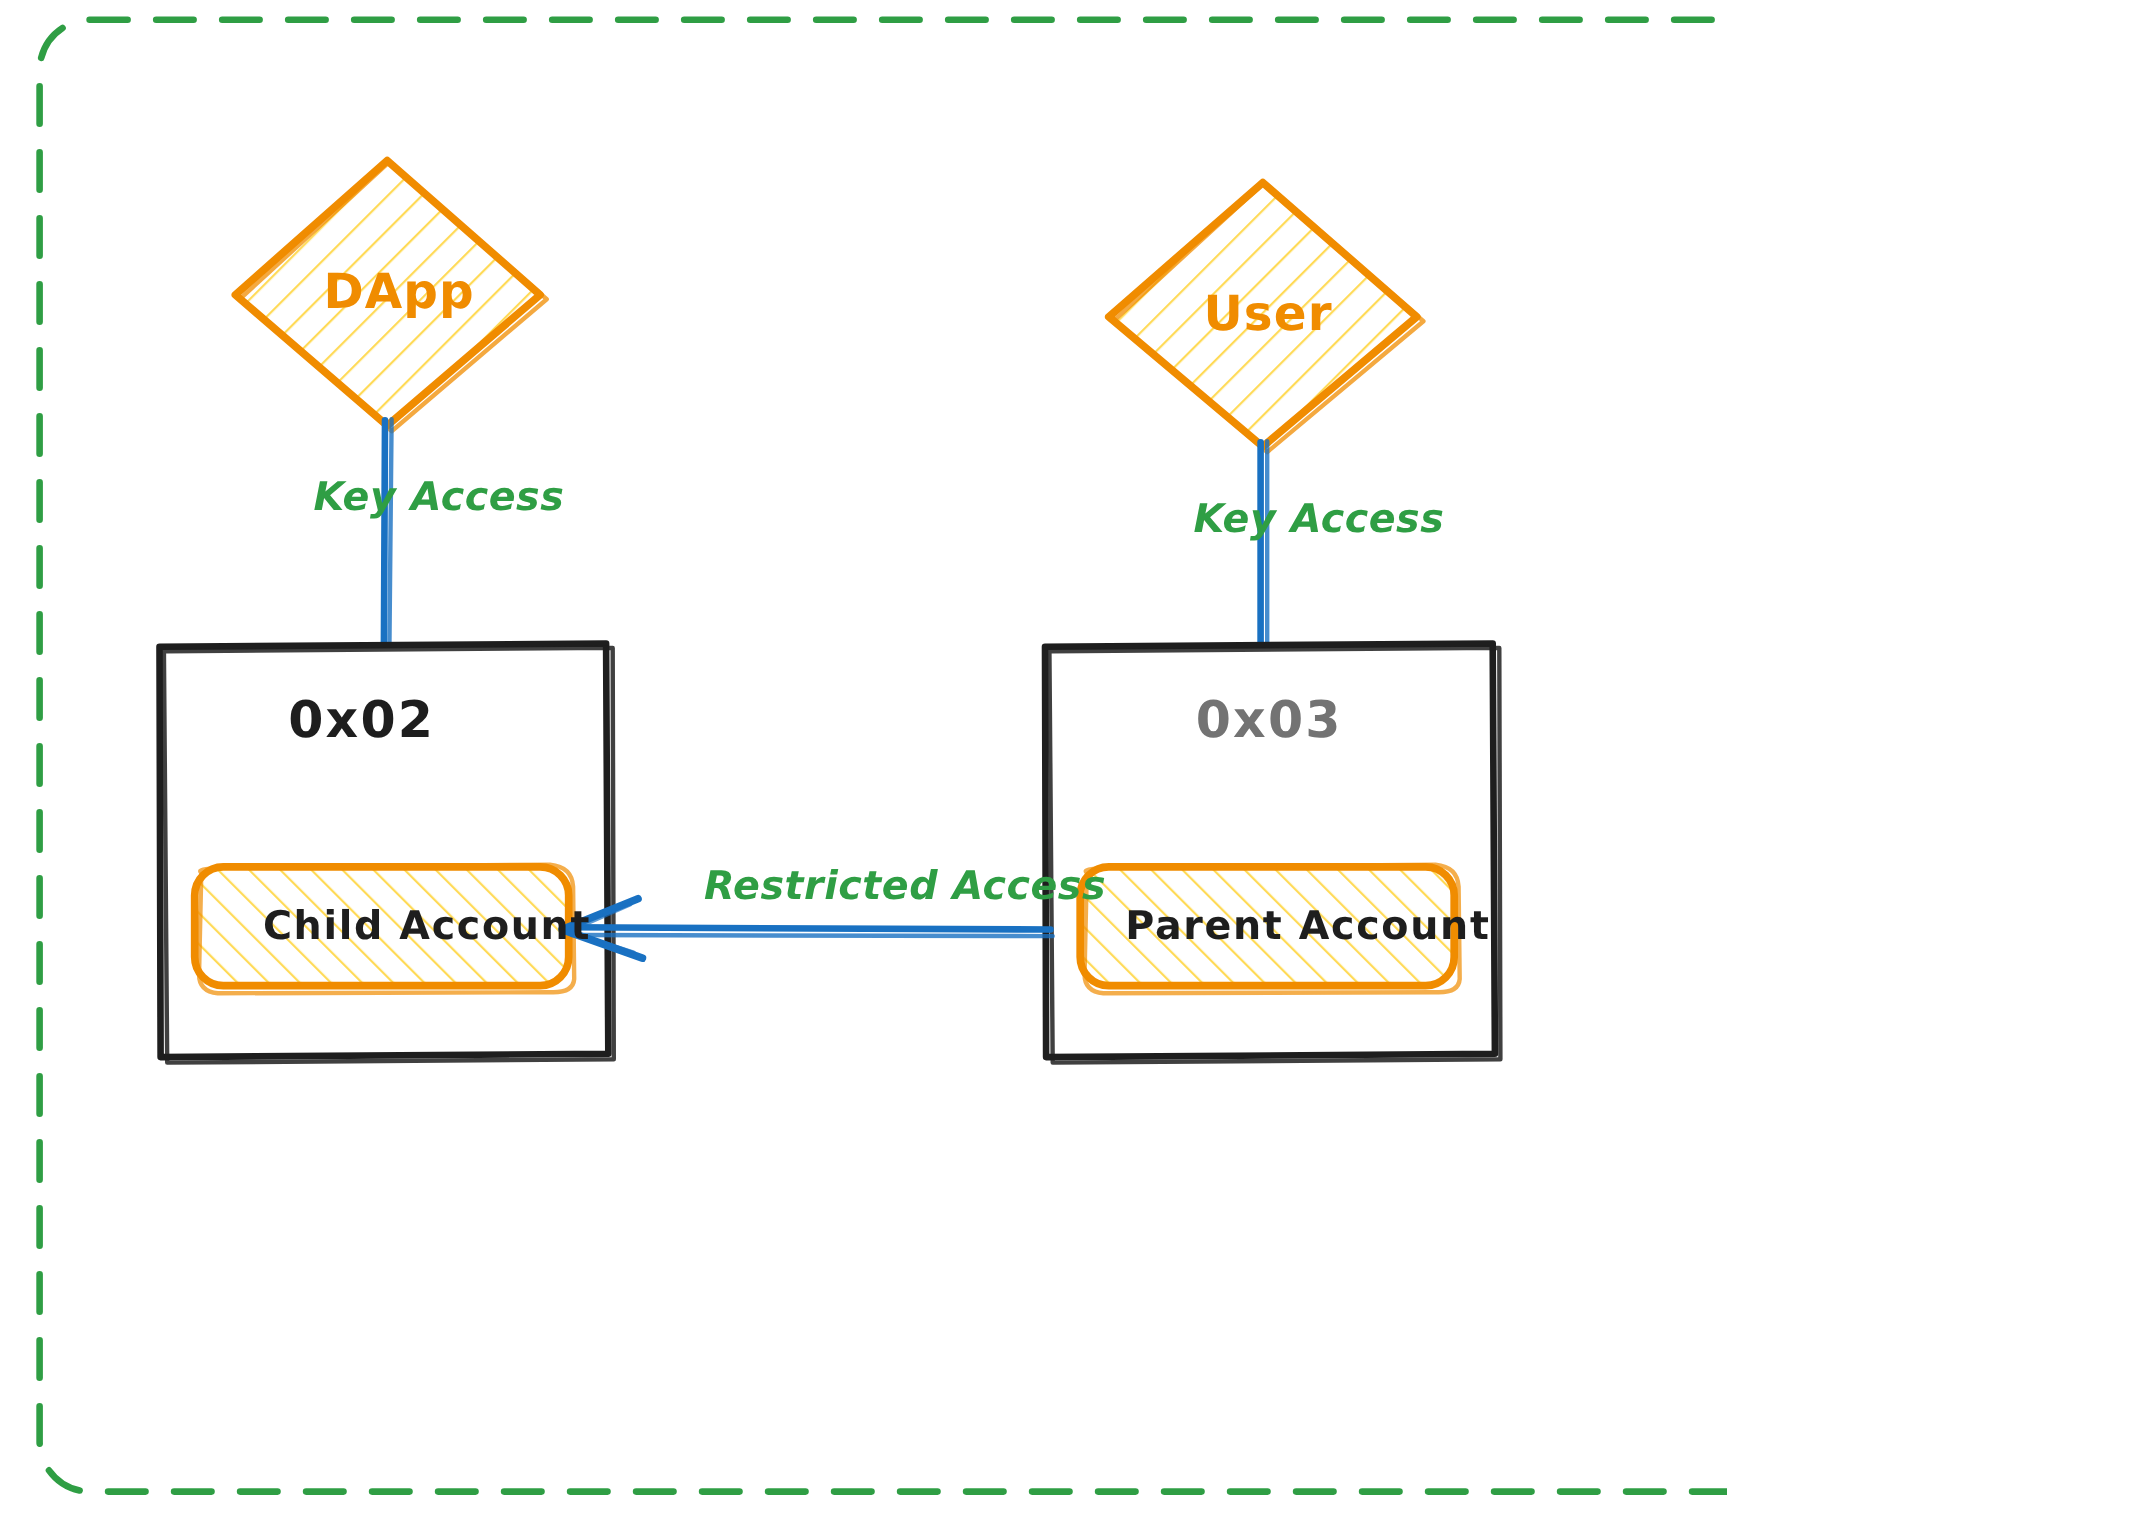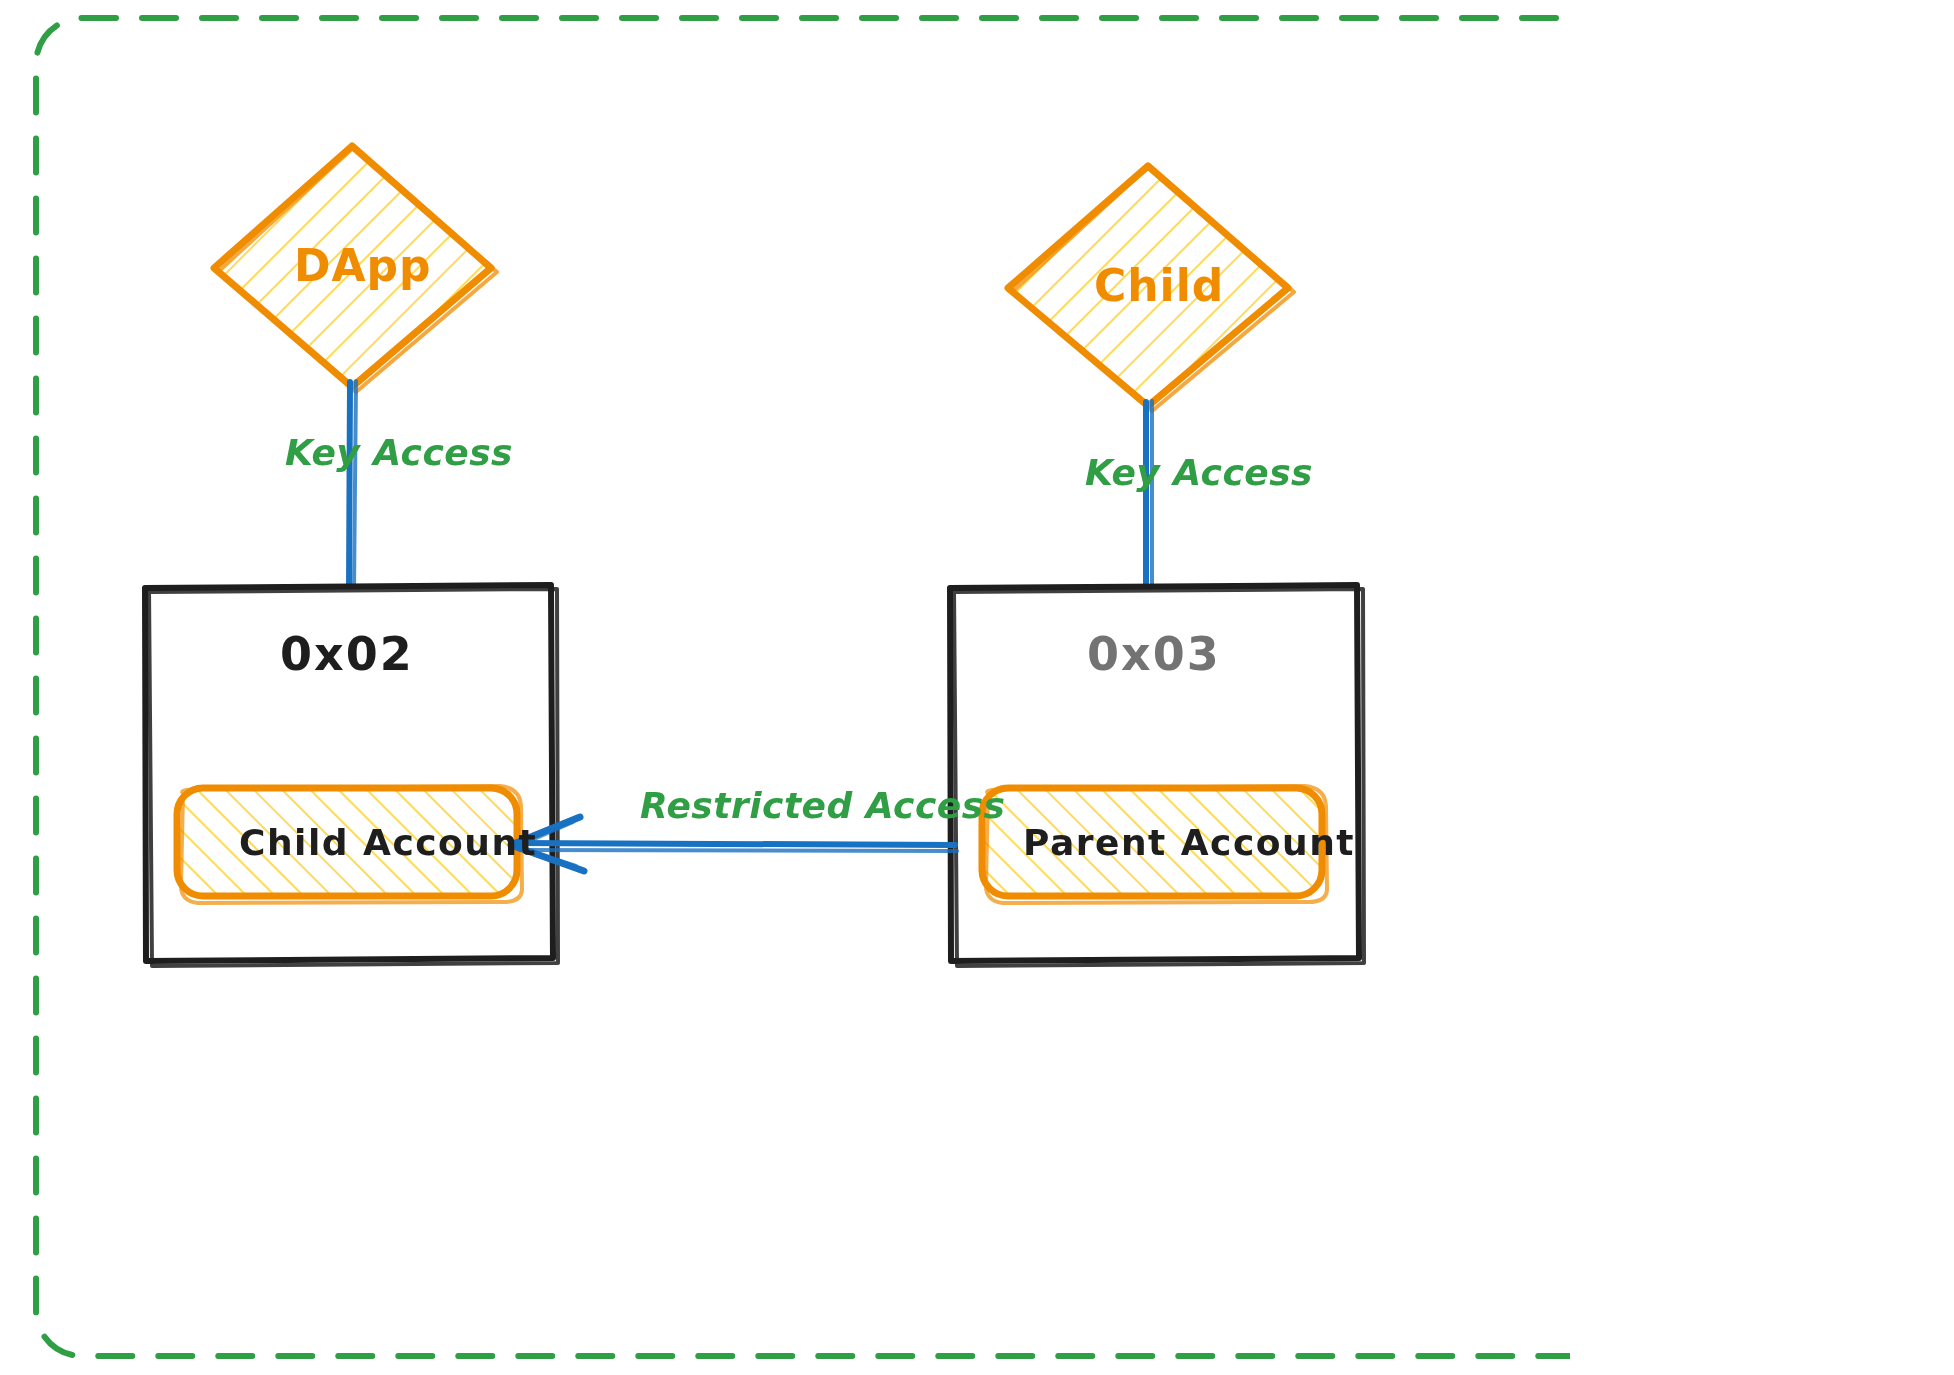--- a/index.html
+++ b/index.html
@@ -125,27 +125,27 @@
       <path d="M957,851 L520,850" fill="none" stroke="#1971c2" stroke-width="4" stroke-linecap="round" opacity="0.8"></path>
 
       <path d="M580,817 L511,845 L584,871" fill="none" stroke="#1971c2" stroke-width="7" stroke-linejoin="round" stroke-linecap="round"></path>
       <path d="M573,822 L516,847 L576,866" fill="none" stroke="#1971c2" stroke-width="4" stroke-linejoin="round" stroke-linecap="round" opacity="0.7"></path>
     </g>
 
   </svg>
 
   <div class="label sketch-text node-title" style="left:294px; top:240px; color:#f08c00;">DApp</div>
 
-  <div class="label sketch-text node-title" style="left:1094px; top:260px; color:#f08c00;">Child</div>
+  <div class="label sketch-text node-title" style="left:1094px; top:260px; color:#f08c00;">User</div>
 
   <div class="label sketch-text edge-label" style="left:285px; top:432px; color:#2f9e44;">Key Access</div>
 
   <div class="label sketch-text edge-label" style="left:1085px; top:452px; color:#2f9e44;">Key Access</div>
 
-  <div class="label sketch-text box-title" style="left:280px; top:627px; color:#1e1e1e;">0x02</div>
+  <div class="label sketch-text box-title" style="left:262px; top:627px; color:#1e1e1e;">0x02</div>
 
   <div class="label sketch-text box-title" style="left:1087px; top:627px; color:#737373;">0x03</div>
 
   <div class="label sketch-text inner-title" style="left:1023px; top:822px; color:#1e1e1e;">Parent Account</div>
 
   <div class="label sketch-text inner-title" style="left:239px; top:822px; color:#1e1e1e;">Child Account</div>
 
   <div class="label sketch-text edge-label" style="left:612px; top:785px; color:#2f9e44;margin-left:28px;">Restricted Access</div>
 
 </div>

